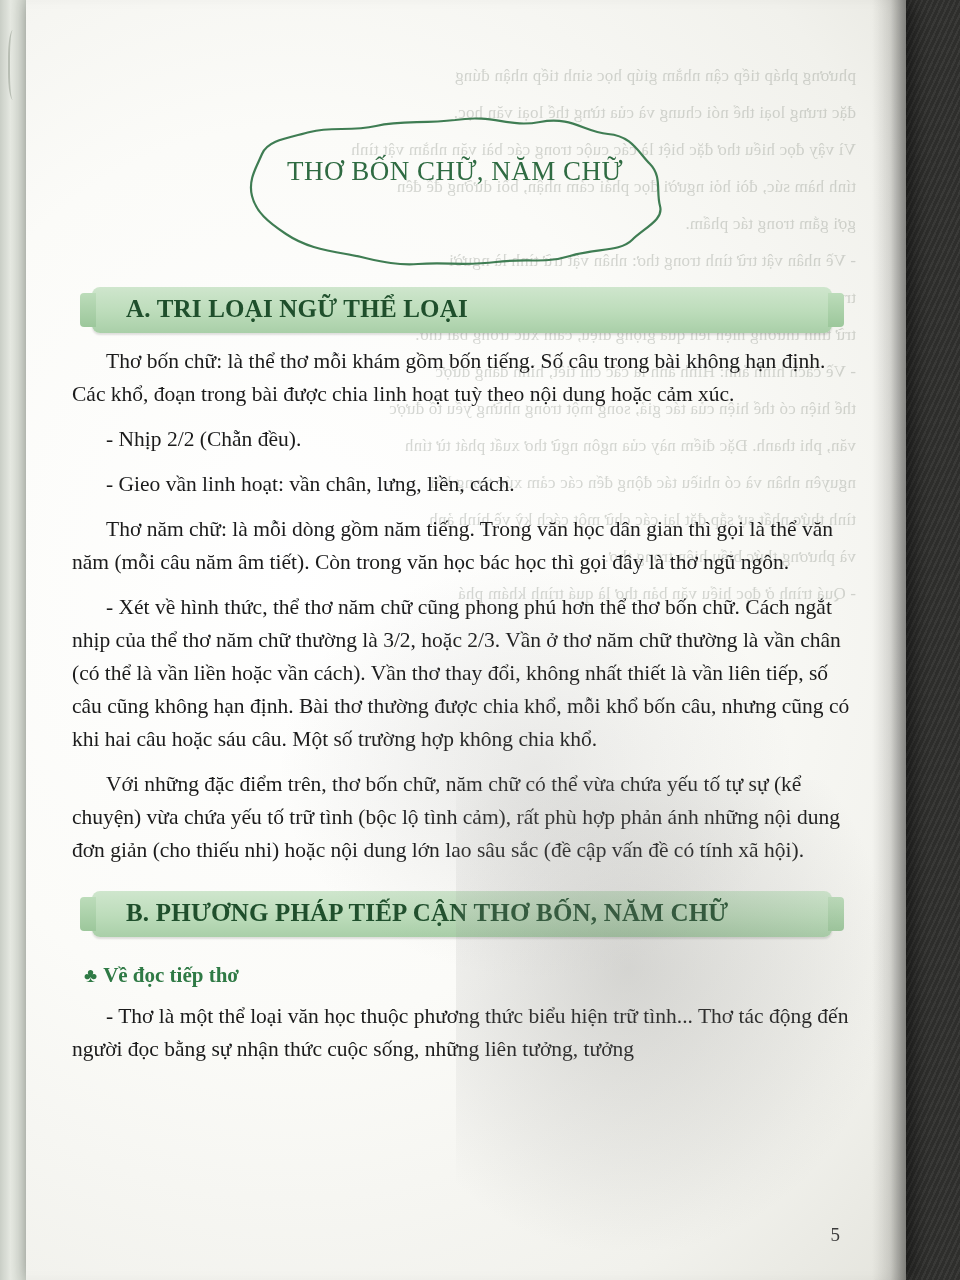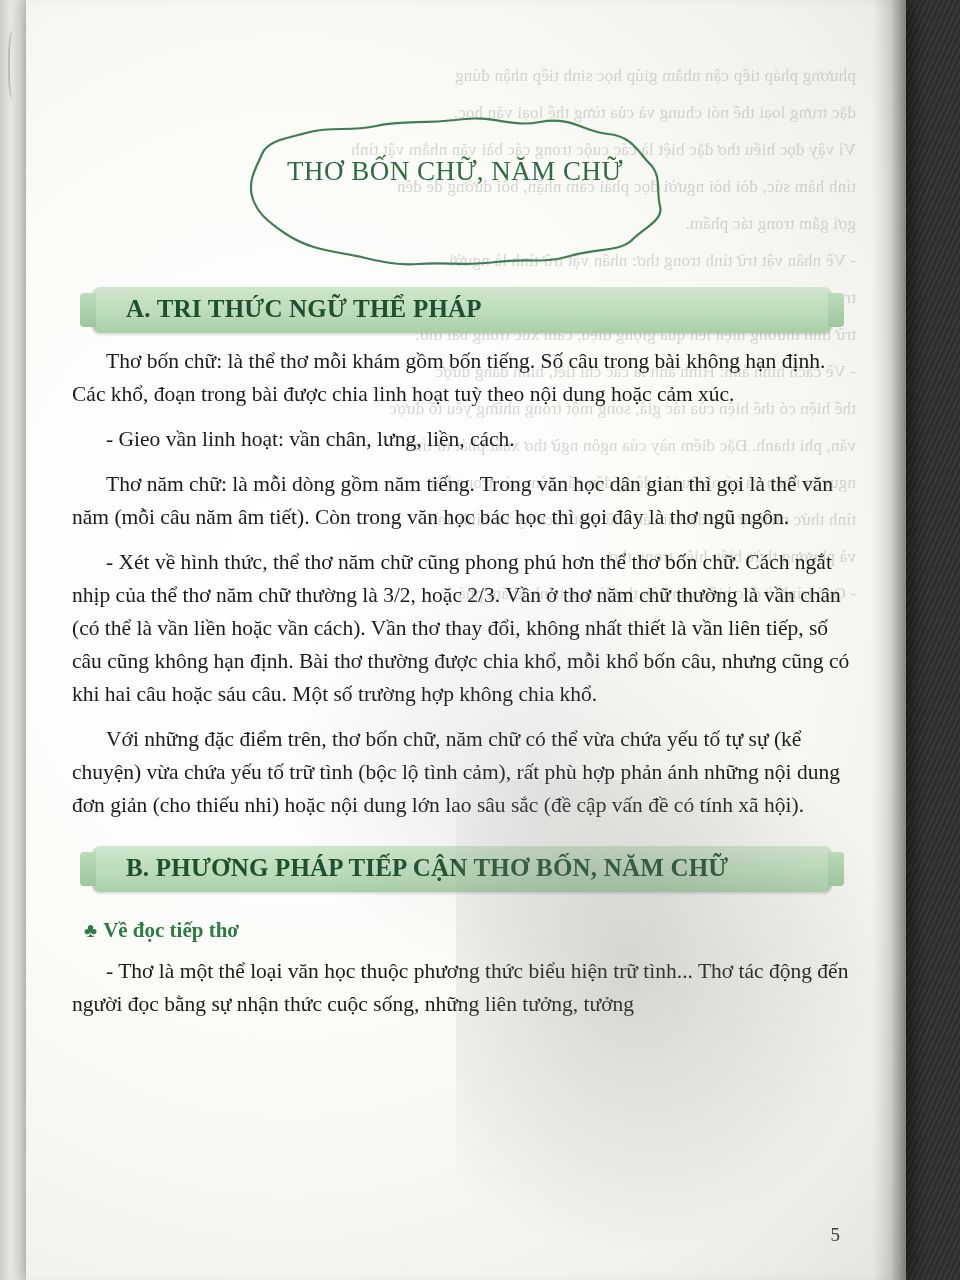--- a/index.html
+++ b/index.html
@@ -267,27 +267,28 @@
                      C 92 14, 110 20, 136 14
                      C 162 8, 180 12, 215 8 Z" stroke="#3f7d53" stroke-width="2.2" fill="none" stroke-linecap="round" stroke-dasharray="0" style="filter:none"></path>
           </svg>
         </div>
         <div class="title-text">
           <div class="title-line2">THƠ  BỐN CHỮ, NĂM CHỮ</div>
         </div>
       </div>
 
       <div class="banner">
-        <div class="banner-text">A. TRI THỨC NGỮ THỂ PHÁP</div>
+        <div class="banner-text">A. TRI LOẠI NGỮ THỂ LOẠI</div>
       </div>
 
 
       <p class="body indent"><span class="lead">Thơ bốn chữ:</span><span> là thể thơ mỗi khám gồm bốn tiếng. Số câu trong bài không hạn định. Các khổ, đoạn trong bài được chia linh hoạt tuỳ theo nội dung hoặc cảm xúc.</span></p>
 
 
+      <p class="body dash"><span>- Nhịp 2/2 (Chẵn đều).</span></p>
 
       <p class="body dash"><span>- Gieo vần linh hoạt: vần chân, lưng, liền, cách.</span></p>
 
       <p class="body indent"><span class="lead">Thơ năm chữ:</span><span> là mỗi dòng gồm năm tiếng. Trong văn học dân gian thì gọi là thể văn năm (mỗi câu năm âm tiết). Còn trong văn học bác học thì gọi đây là thơ ngũ ngôn.</span></p>
 
       <p class="body dash"><span>- Xét về hình thức, thể thơ năm chữ cũng phong phú hơn thể thơ bốn chữ. Cách ngắt nhịp của thể thơ năm chữ thường là 3/2, hoặc 2/3. Vần ở thơ năm chữ thường là vần chân (có thể là vần liền hoặc vần cách). Vần thơ thay đổi, không nhất thiết là vần liên tiếp, số câu cũng không hạn định. Bài thơ thường được chia khổ, mỗi khổ bốn câu, nhưng cũng có khi hai câu hoặc sáu câu. Một số trường hợp không chia khổ.</span></p>
 
       <p class="body indent"><span>Với những đặc điểm trên, thơ bốn chữ, năm chữ có thể vừa chứa yếu tố tự sự (kể chuyện) vừa chứa yếu tố trữ tình (bộc lộ tình cảm), rất phù hợp phản ánh những nội dung đơn giản (cho thiếu nhi) hoặc nội dung lớn lao sâu sắc (đề cập vấn đề có tính xã hội).</span></p>
 
       <div class="banner" style="margin-top:24px;">

